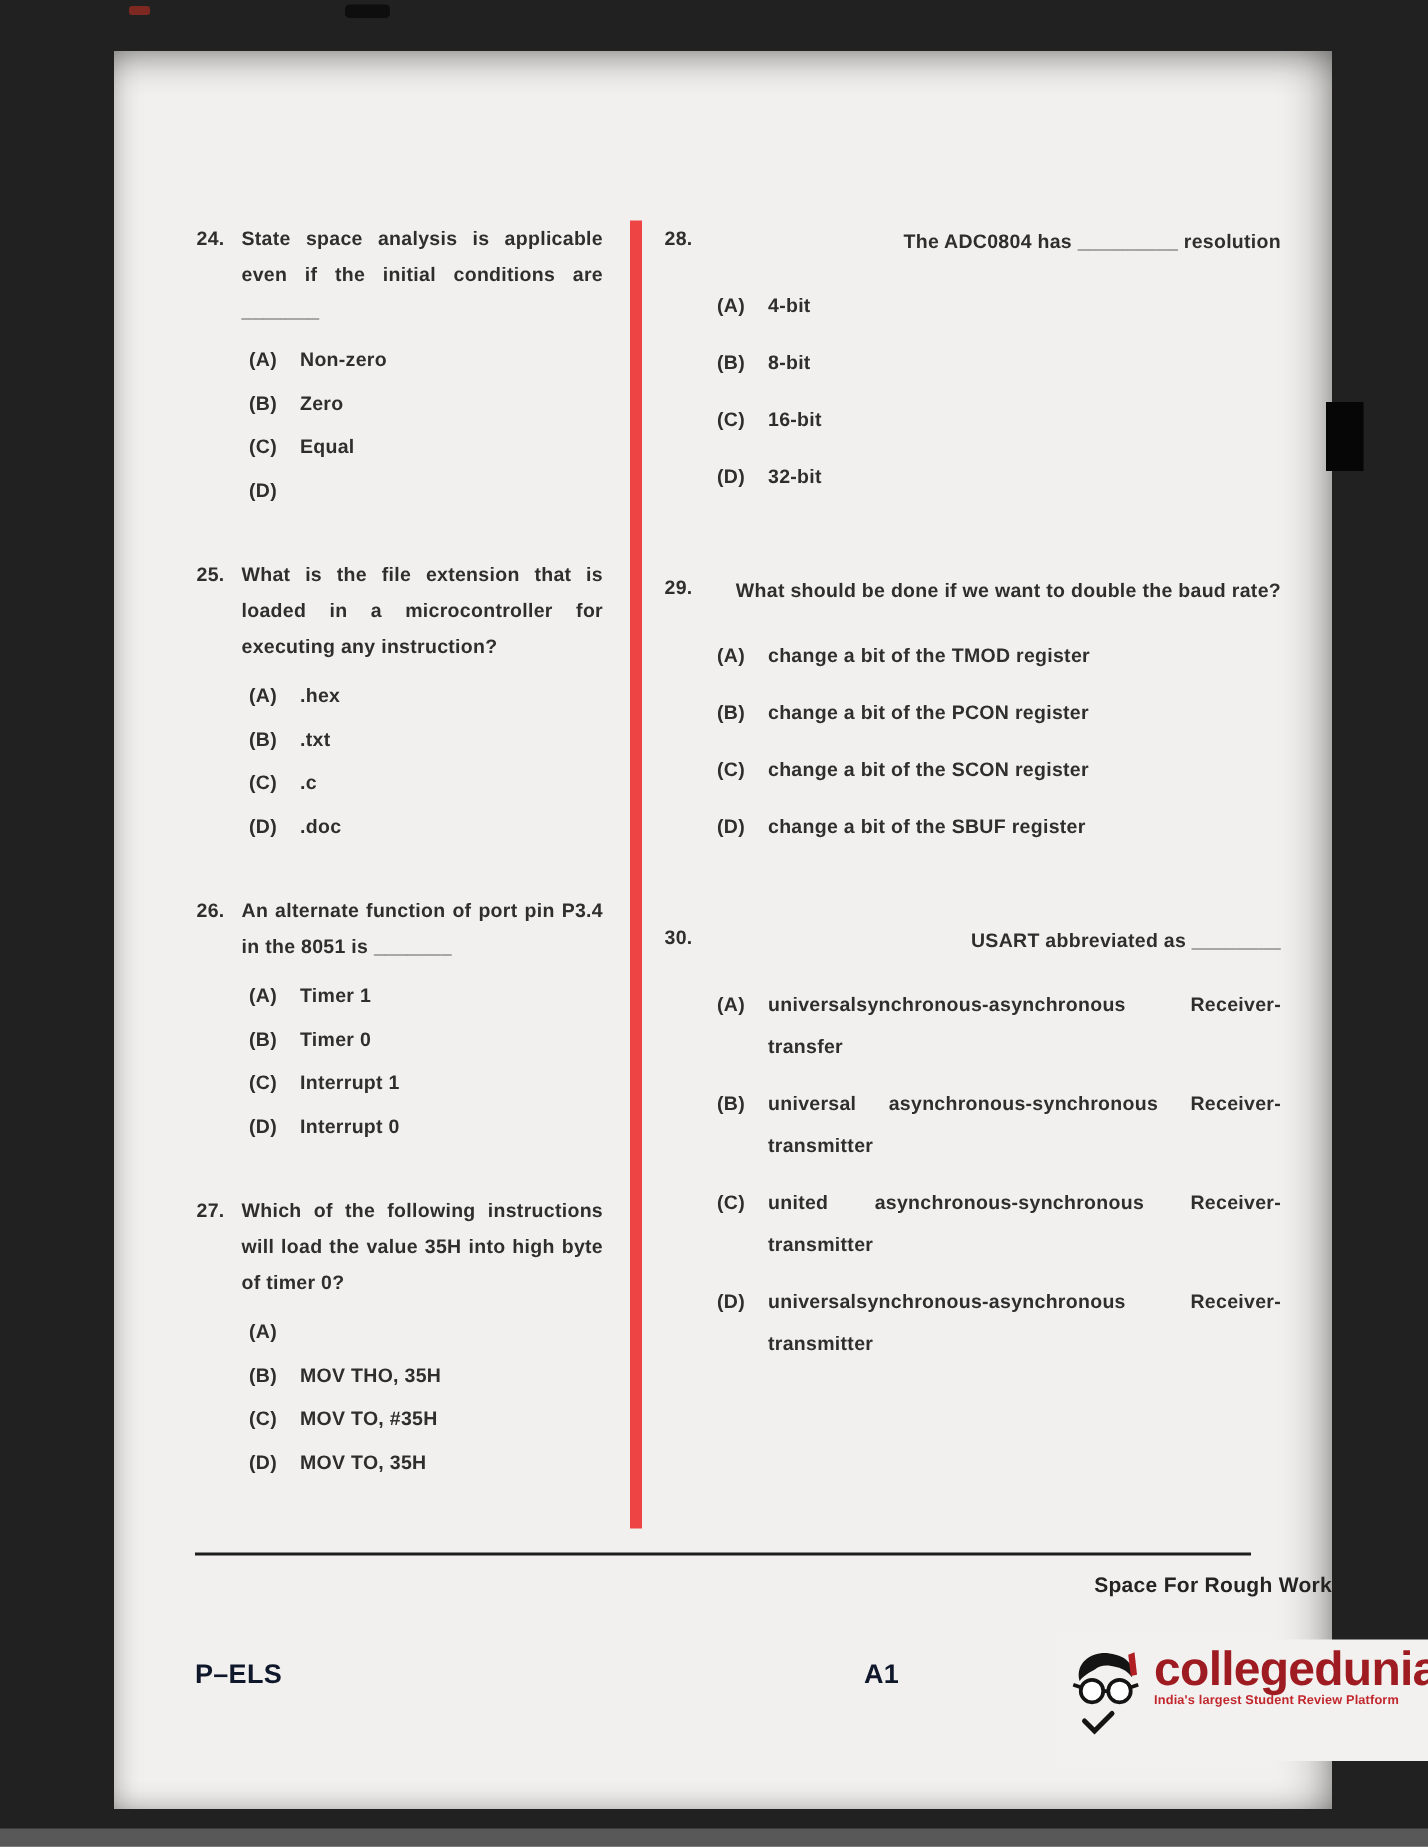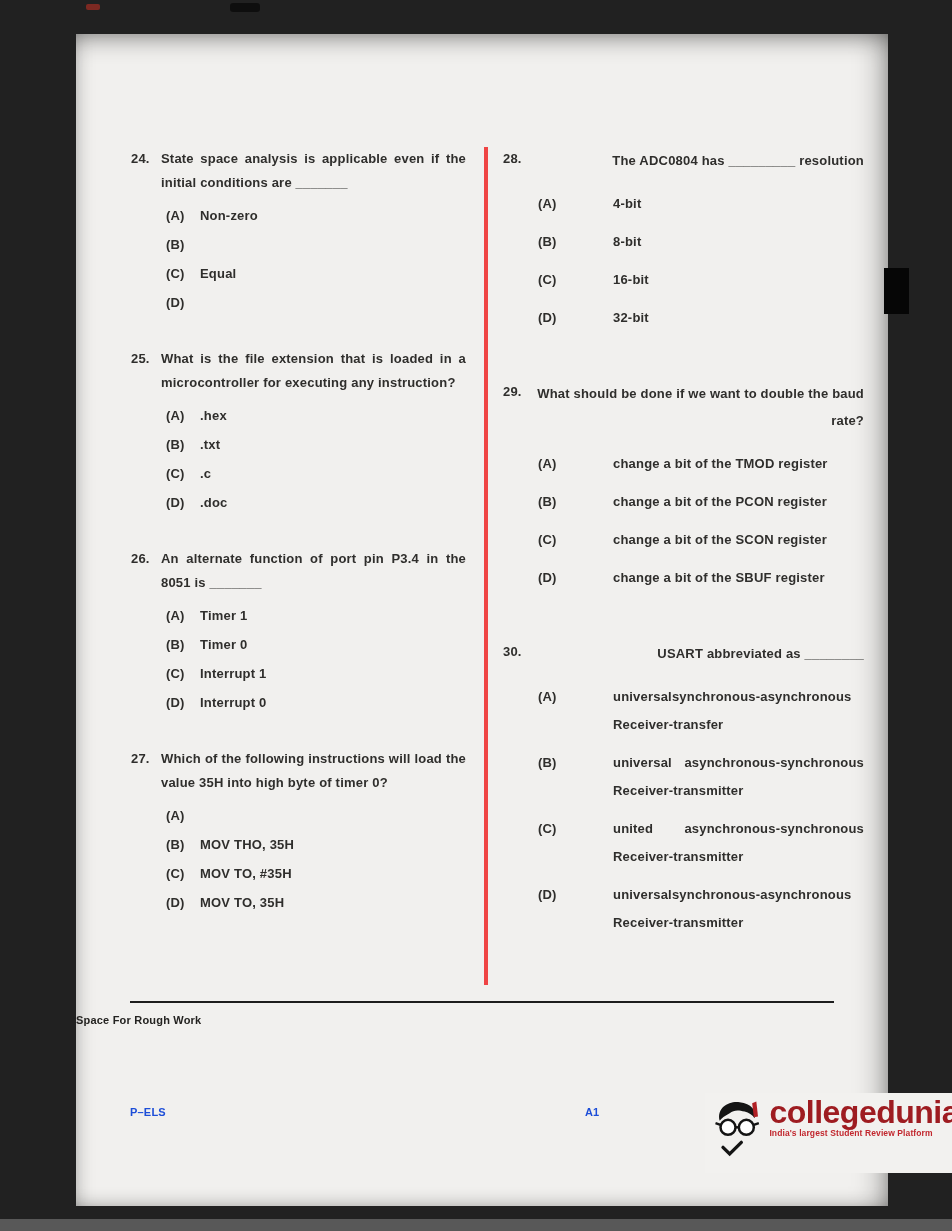--- a/index.html
+++ b/index.html
@@ -39,61 +39,61 @@
   .black-tab{
     position:absolute;left:884px;top:268px;width:25px;height:46px;
     background:#060606;
   }
   .columns{
     display:flex;
     margin-top:113px;
   }
   .col{box-sizing:border-box;}
   .col-left{
-    width:408px;
+    width:344px;
     padding-left:55px;
     padding-right:18px;
   }
   .col-right{
     flex:1;
-    border-left:4px solid #ef4444;
+    border-left:8px solid #ef4444;
     padding-left:15px;
-    padding-right:24px;
+    padding-right:34px;
   }
   .question{margin-bottom:34px;}
   .col-right .question{margin-bottom:48px;}
   .q-head{display:flex;}
   .q-num{flex:none;width:30px;font-weight:700;line-height:24px;}
   .col-right .q-num{width:34px;}
   .q-text{flex:1;line-height:24px;text-align:justify;}
   .col-right .q-text{text-align:right;line-height:27px;}
   .options{margin-left:35px;padding-top:11px;}
   .col-right .options{padding-top:16px;}
   .option{display:flex;margin-bottom:9px;}
   .option:last-child{margin-bottom:0;}
   .col-right .option{margin-bottom:10px;}
   .opt-label{flex:none;width:34px;font-weight:700;line-height:20px;}
   .col-right .opt-label{line-height:28px;}
   .opt-text{flex:1;line-height:20px;}
-  .col-right .opt-text{line-height:28px;text-align:justify;margin-left:41px;}
+  .col-right .opt-text{line-height:28px;text-align:justify;}
   .rough-rule{
     margin:16px 54px 0 54px;
     border-top:2.5px solid #1d1d1d;
   }
   .rough-label{
-    text-align:left;
+    text-align:right;
     font-weight:700;
-    font-size:11px;
+    font-size:14px;
     margin-top:11px;
     color:#242321;
   }
   .footer{
     position:absolute;left:54px;right:54px;top:1072px;
     display:flex;
-    font-weight:700;font-size:11px;color:#1d4ed8;
+    font-weight:700;font-size:18px;color:#0f172a;
   }
   .footer .f-left{flex:1;text-align:left;}
   .footer .f-center{flex:1;text-align:right;}
   .footer .f-right{flex:1;text-align:right;}
   .logo{
     position:absolute;right:-26px;top:1093px;
     display:flex;align-items:flex-start;
     background:#f2f1ef;
     padding:6px 8px 10px 8px;
     z-index:5;
@@ -131,20 +131,21 @@
       <div class="q-text">State space analysis is applicable even if the initial conditions are _______</div>
     </div>
     <div class="options">
   <div class="option">
     <span class="opt-label">(A)</span>
     <div class="opt-text">Non-zero</div>
   </div>
 
   <div class="option">
     <span class="opt-label">(B)</span>
+    <div class="opt-text">Zero</div>
   </div>
 
   <div class="option">
     <span class="opt-label">(C)</span>
     <div class="opt-text">Equal</div>
   </div>
 
   <div class="option">
     <span class="opt-label">(D)</span>
   </div>

